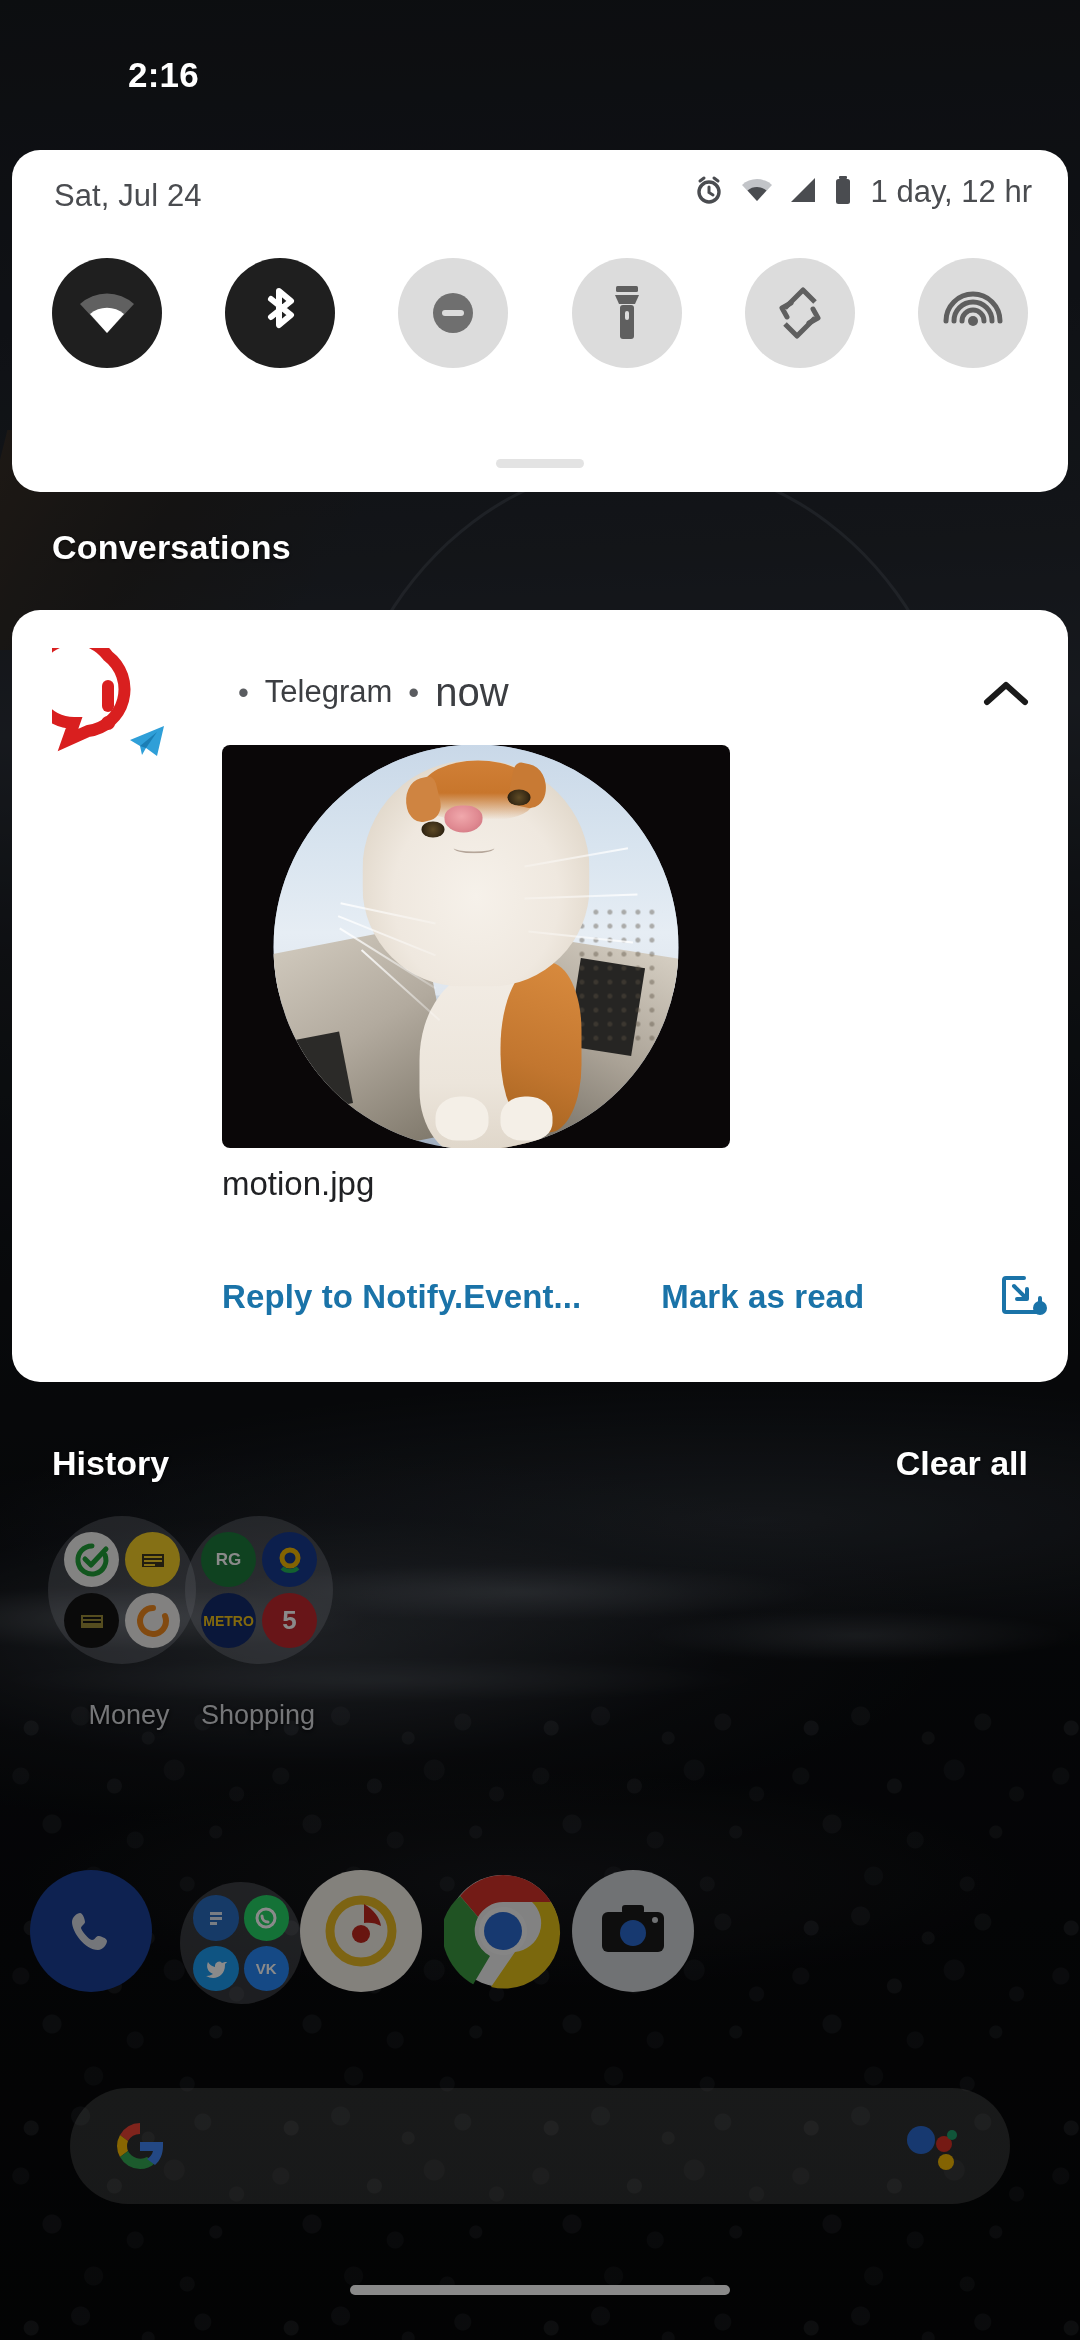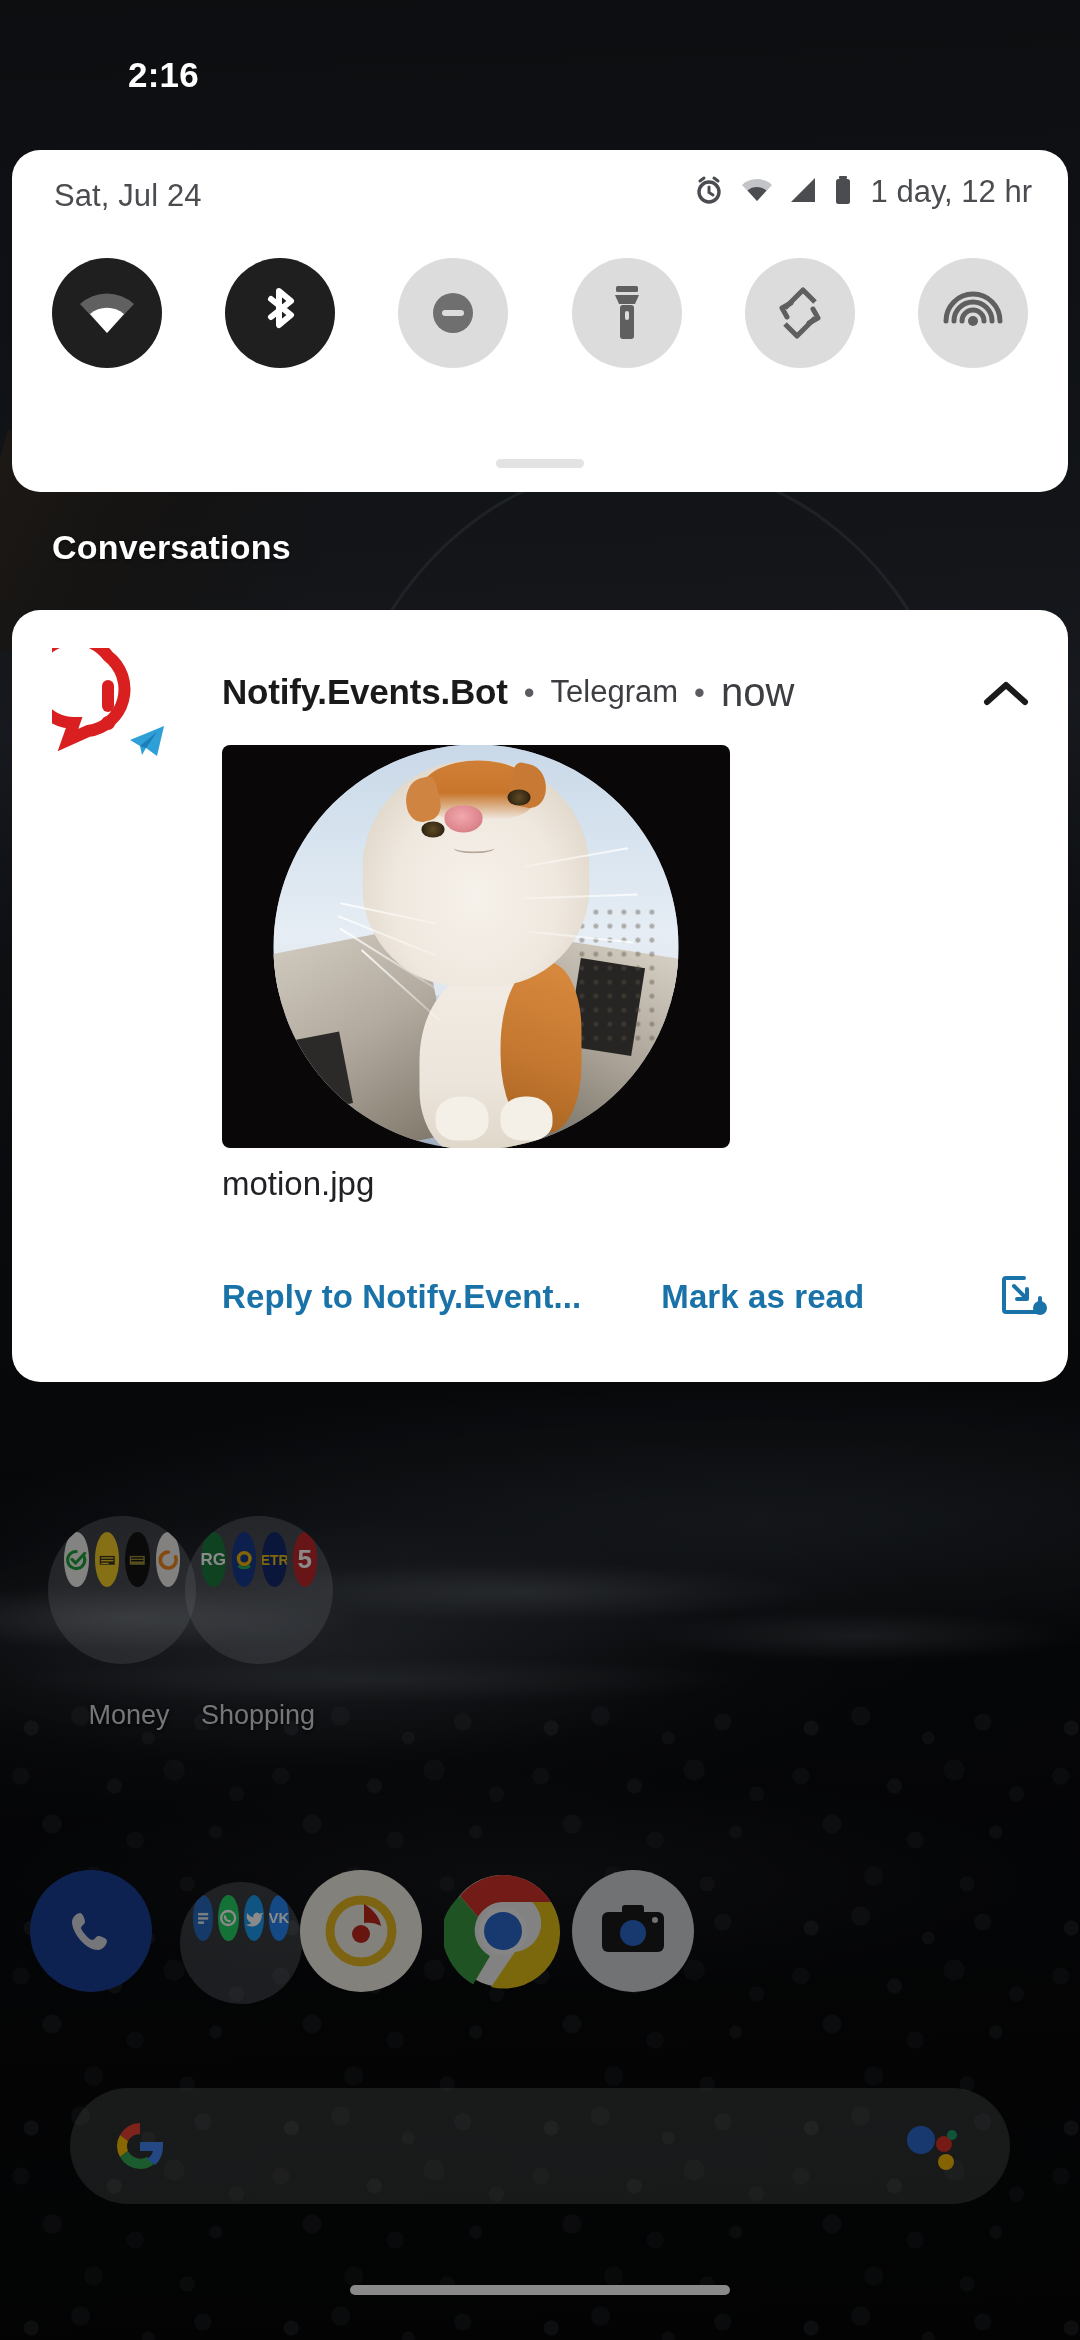--- a/index.html
+++ b/index.html
@@ -312,21 +312,21 @@
     font-size:34px; font-weight:700; color:#ffffff;
     text-shadow:0 1px 3px rgba(0,0,0,.6);
   }
 
   
   #homescreen { position:absolute; left:0; top:0; width:1080px; height:2340px; z-index:10; }
 
   .folder {
     position:absolute; width:148px; height:148px; border-radius:74px;
     background:rgba(190,195,205,0.26);
-    display:grid; grid-template-columns:1fr 1fr 1fr 1fr; grid-template-rows:1fr 1fr;
+    display:grid; grid-template-columns:1fr 1fr; grid-template-rows:1fr 1fr;
     gap:6px; padding:16px; overflow:hidden;
   }
   .mini { width:100%; height:100%; border-radius:50%;
           display:flex; align-items:center; justify-content:center;
           font-size:17px; font-weight:700; color:#fff; overflow:hidden; }
   .folder-label {
     position:absolute; width:220px; text-align:center;
     font-size:27px; color:#d8dade; text-shadow:0 1px 4px rgba(0,0,0,.9);
   }
 
@@ -595,21 +595,20 @@
     </svg>
     <div id="notif-tg-badge">
       <svg width="42" height="42" viewBox="0 0 42 42">
         <path d="M4 20 38 6 31 36 20 28 16 35 14 26z" fill="#2f9fd8"></path>
         <path d="M14 26 31 12 20 28z" fill="#1b7eb5"></path>
       </svg>
     </div>
   </div>
 
   <div id="notif-header-row">
-    <span id="notif-app-name">Notify.Events.Bot</span>
     <span class="notif-dot">•</span>
     <span id="notif-source">Telegram</span>
     <span class="notif-dot">•</span>
     <span id="notif-time">now</span>
   </div>
 
   <div id="notif-collapse">
     <svg width="48" height="32" viewBox="0 0 48 32">
       <path d="M5 24 24 7 43 24" stroke="#1a1a1a" stroke-width="6" fill="none" stroke-linecap="round" stroke-linejoin="round"></path>
     </svg>
@@ -657,14 +656,18 @@
 
   <div id="notif-bubble-btn">
     <svg width="48" height="48" viewBox="0 0 48 48">
       <path d="M40 26v12a2 2 0 0 1-2 2H6a2 2 0 0 1-2-2V8a2 2 0 0 1 2-2h18" stroke="#1a73a8" stroke-width="4" fill="none" stroke-linecap="round"></path>
       <path d="M14 14 26 26" stroke="#1a73a8" stroke-width="4" stroke-linecap="round"></path>
       <path d="M27 17v10h-10" stroke="#1a73a8" stroke-width="4" fill="none" stroke-linecap="round" stroke-linejoin="round"></path>
       <circle cx="40" cy="36" r="7" fill="#1a73a8"></circle>
     </svg>
   </div>
 
+  <div id="history-row">
+    <span id="history-label">History</span>
+    <span id="clear-all">Clear all</span>
+  </div>
 
 </div>
 
 </body></html>

